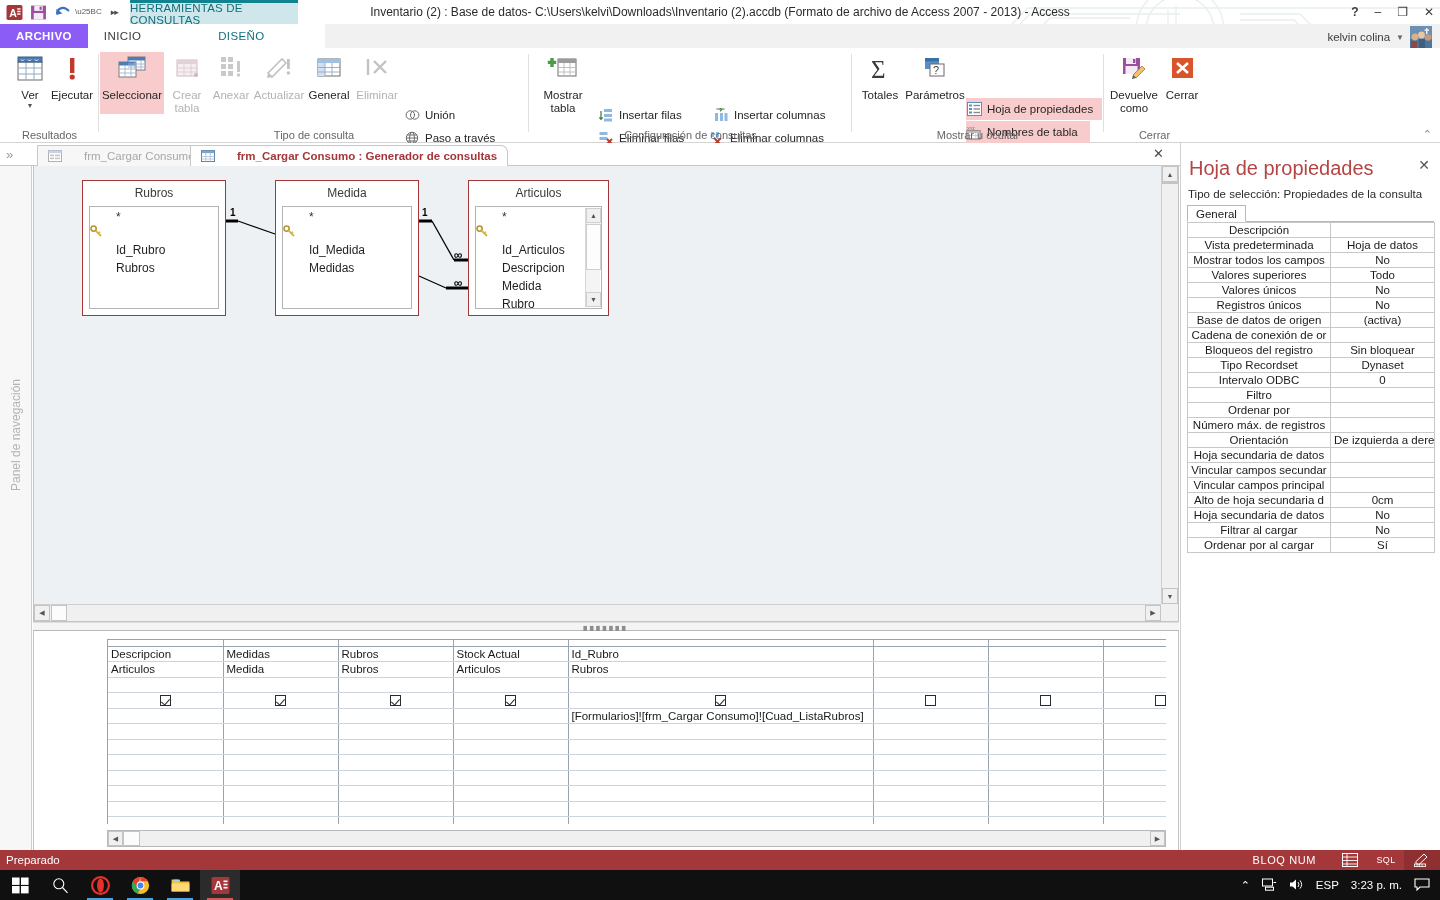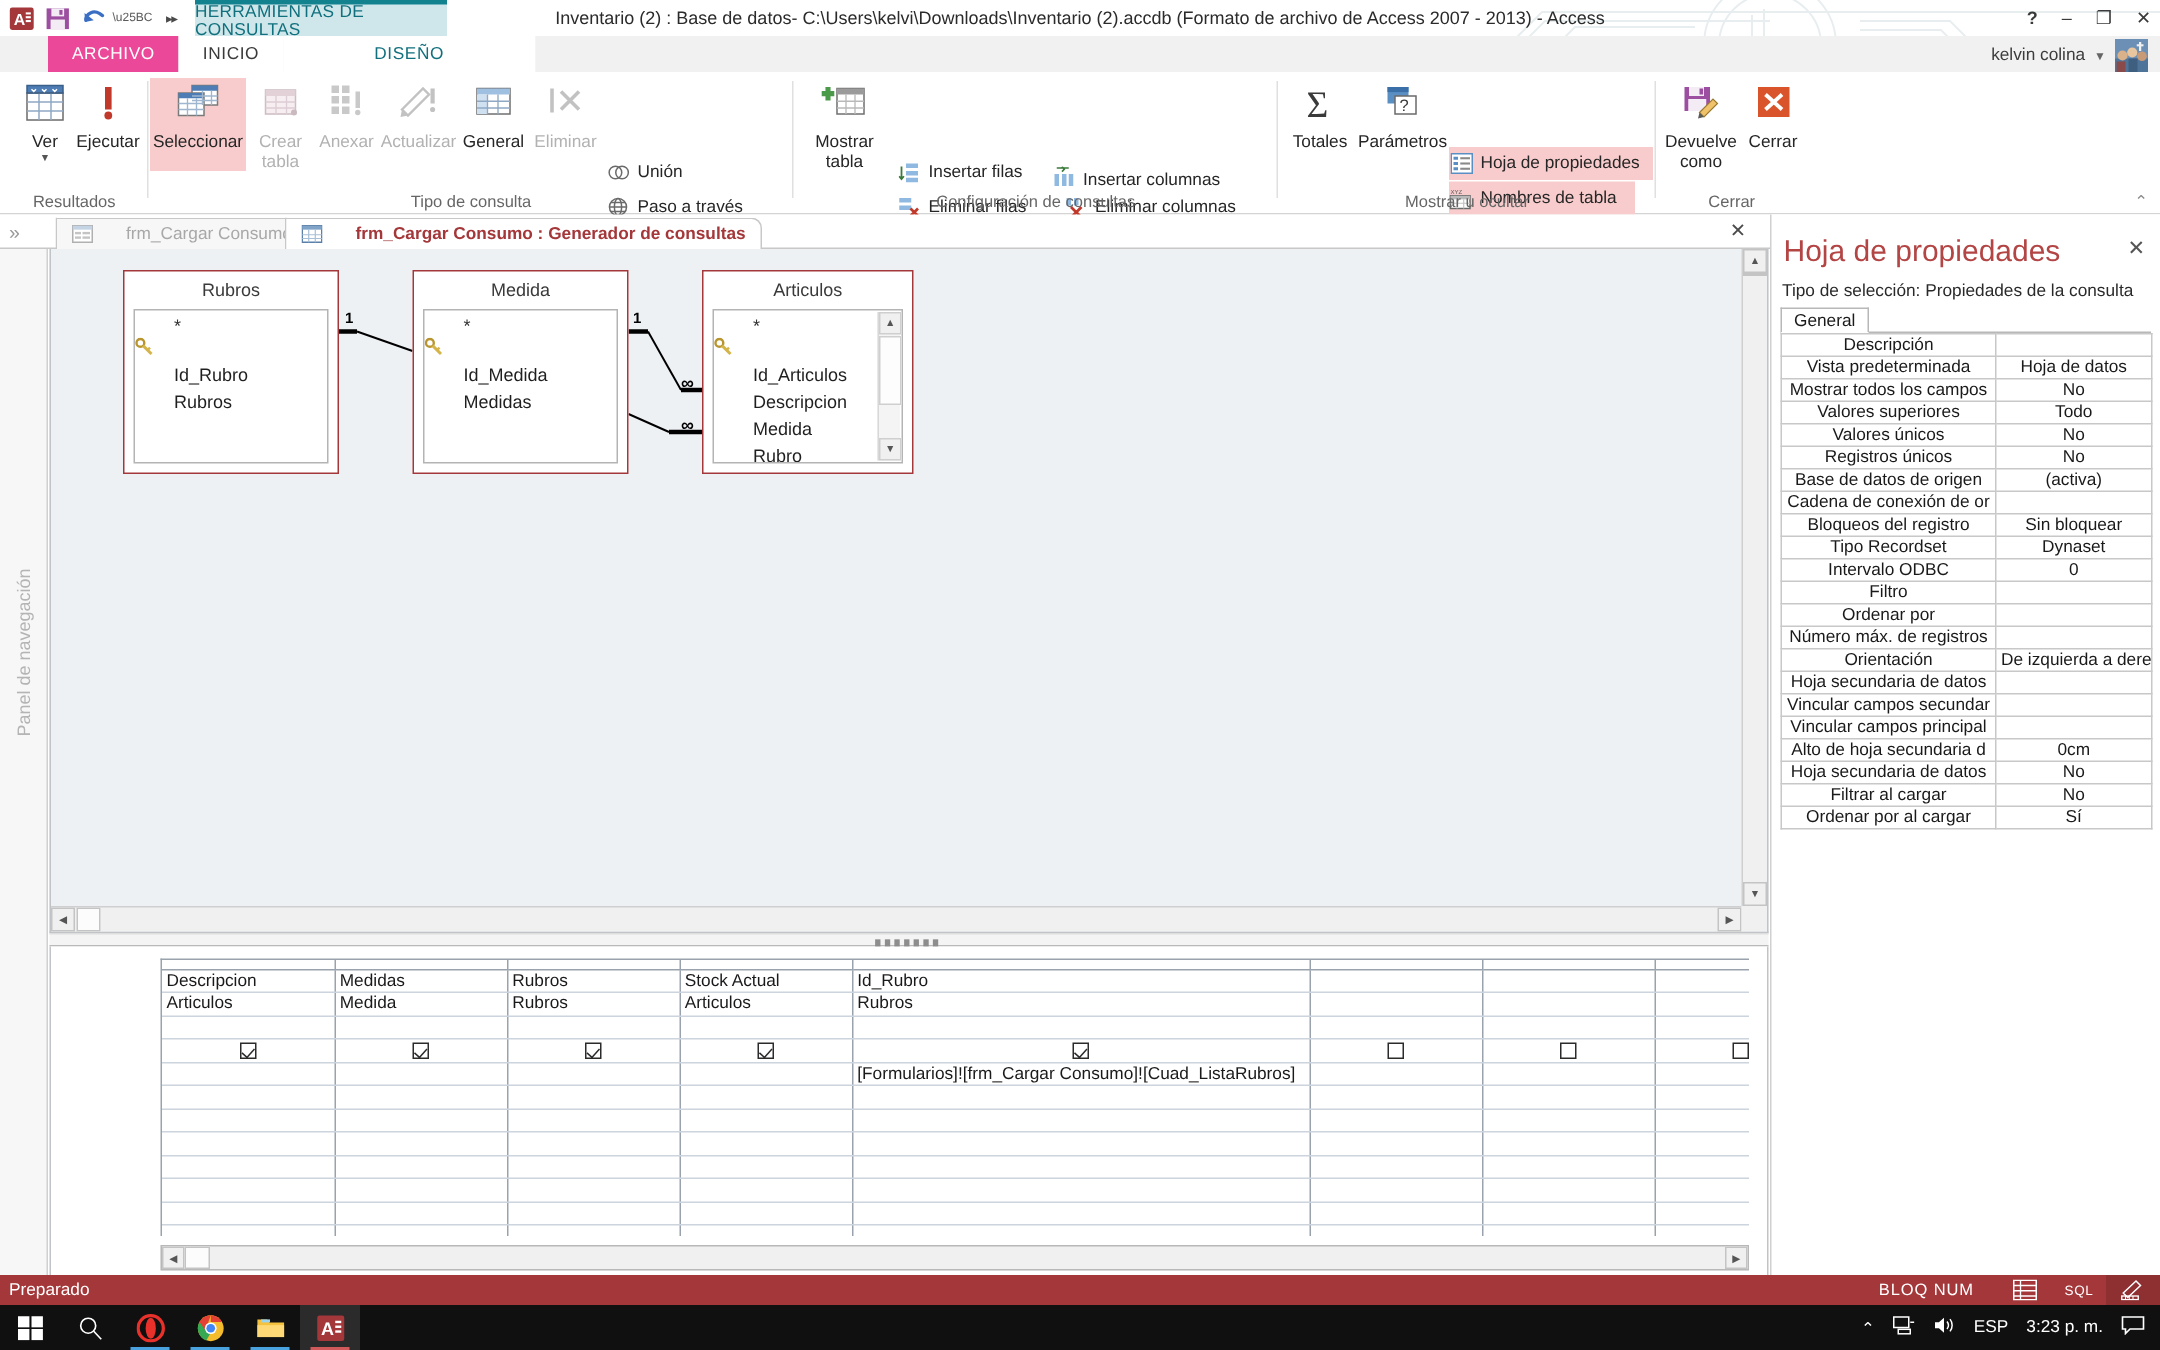--- a/index.html
+++ b/index.html
@@ -52,21 +52,21 @@
 
   
   .ribbon-tabs {
     position: absolute; left: 0; top: 24px; width: 1440px; height: 24px;
     background: #f1f1f1;
     display: flex; align-items: flex-end;
     border-bottom: none;
   }
   .rt { height: 24px; padding: 0 16px; display: flex; align-items: center;
         font-size: 11.5px; letter-spacing: .4px; color: #4a4a4a; }
-  .rt.archivo { background: #ec4899; color: #fff; font-weight: normal; margin-left: 32px; }
+  .rt.archivo { background: #8b5cf6; color: #fff; font-weight: bold; }
   .rt.inicio { background: #ffffff; color: #3a3a3a;}
   .rt.active { background: #ffffff; color: #11707d; width: 168px; justify-content: center; padding: 0;}
   .rt-filler { flex: 1; height: 24px; background: #f1f1f1; }
 
   .acct {
     position: absolute; right: 8px; top: 26px; height: 22px;
     display: flex; align-items: center; gap: 6px; z-index: 5;
   }
   .acct-name { font-size: 11.5px; color: #3c3c3c; }
   .acct-chev { font-size: 8px; color: #666; }
@@ -555,21 +555,21 @@
           <svg width="14" height="14" viewBox="0 0 14 14">
               <path d="M3 12 L11 3" stroke="#7a7a7a" stroke-width="1.8"></path>
               <circle cx="2" cy="12" r="1" fill="#5a8fc4"></circle>
               <circle cx="4.4" cy="10.4" r="0.9" fill="#5a8fc4"></circle>
               <circle cx="1.6" cy="9.6" r="0.9" fill="#5a8fc4"></circle>
             </svg>
         </span>
         <span>Generador</span>
       </div>
 
-      <div class="smallbtn" style="left:172px; top:56px;align-items:flex-end;">
+      <div class="smallbtn" style="left:184px; top:56px;">
         <span class="ico">
           <svg width="14" height="14" viewBox="0 0 14 14">
               <rect x="1" y="5" width="3" height="8" fill="#8fb9e0"></rect>
               <rect x="6" y="5" width="3" height="8" fill="#8fb9e0"></rect>
               <rect x="10.5" y="5" width="3" height="8" fill="#8fb9e0"></rect>
               <path d="M2.5 1h8M6 0L7.5 1.8L6 3.4" stroke="#3a7a3a" fill="none" stroke-width="1.1"></path>
             </svg>
         </span>
         <span>Insertar columnas</span>
       </div>

